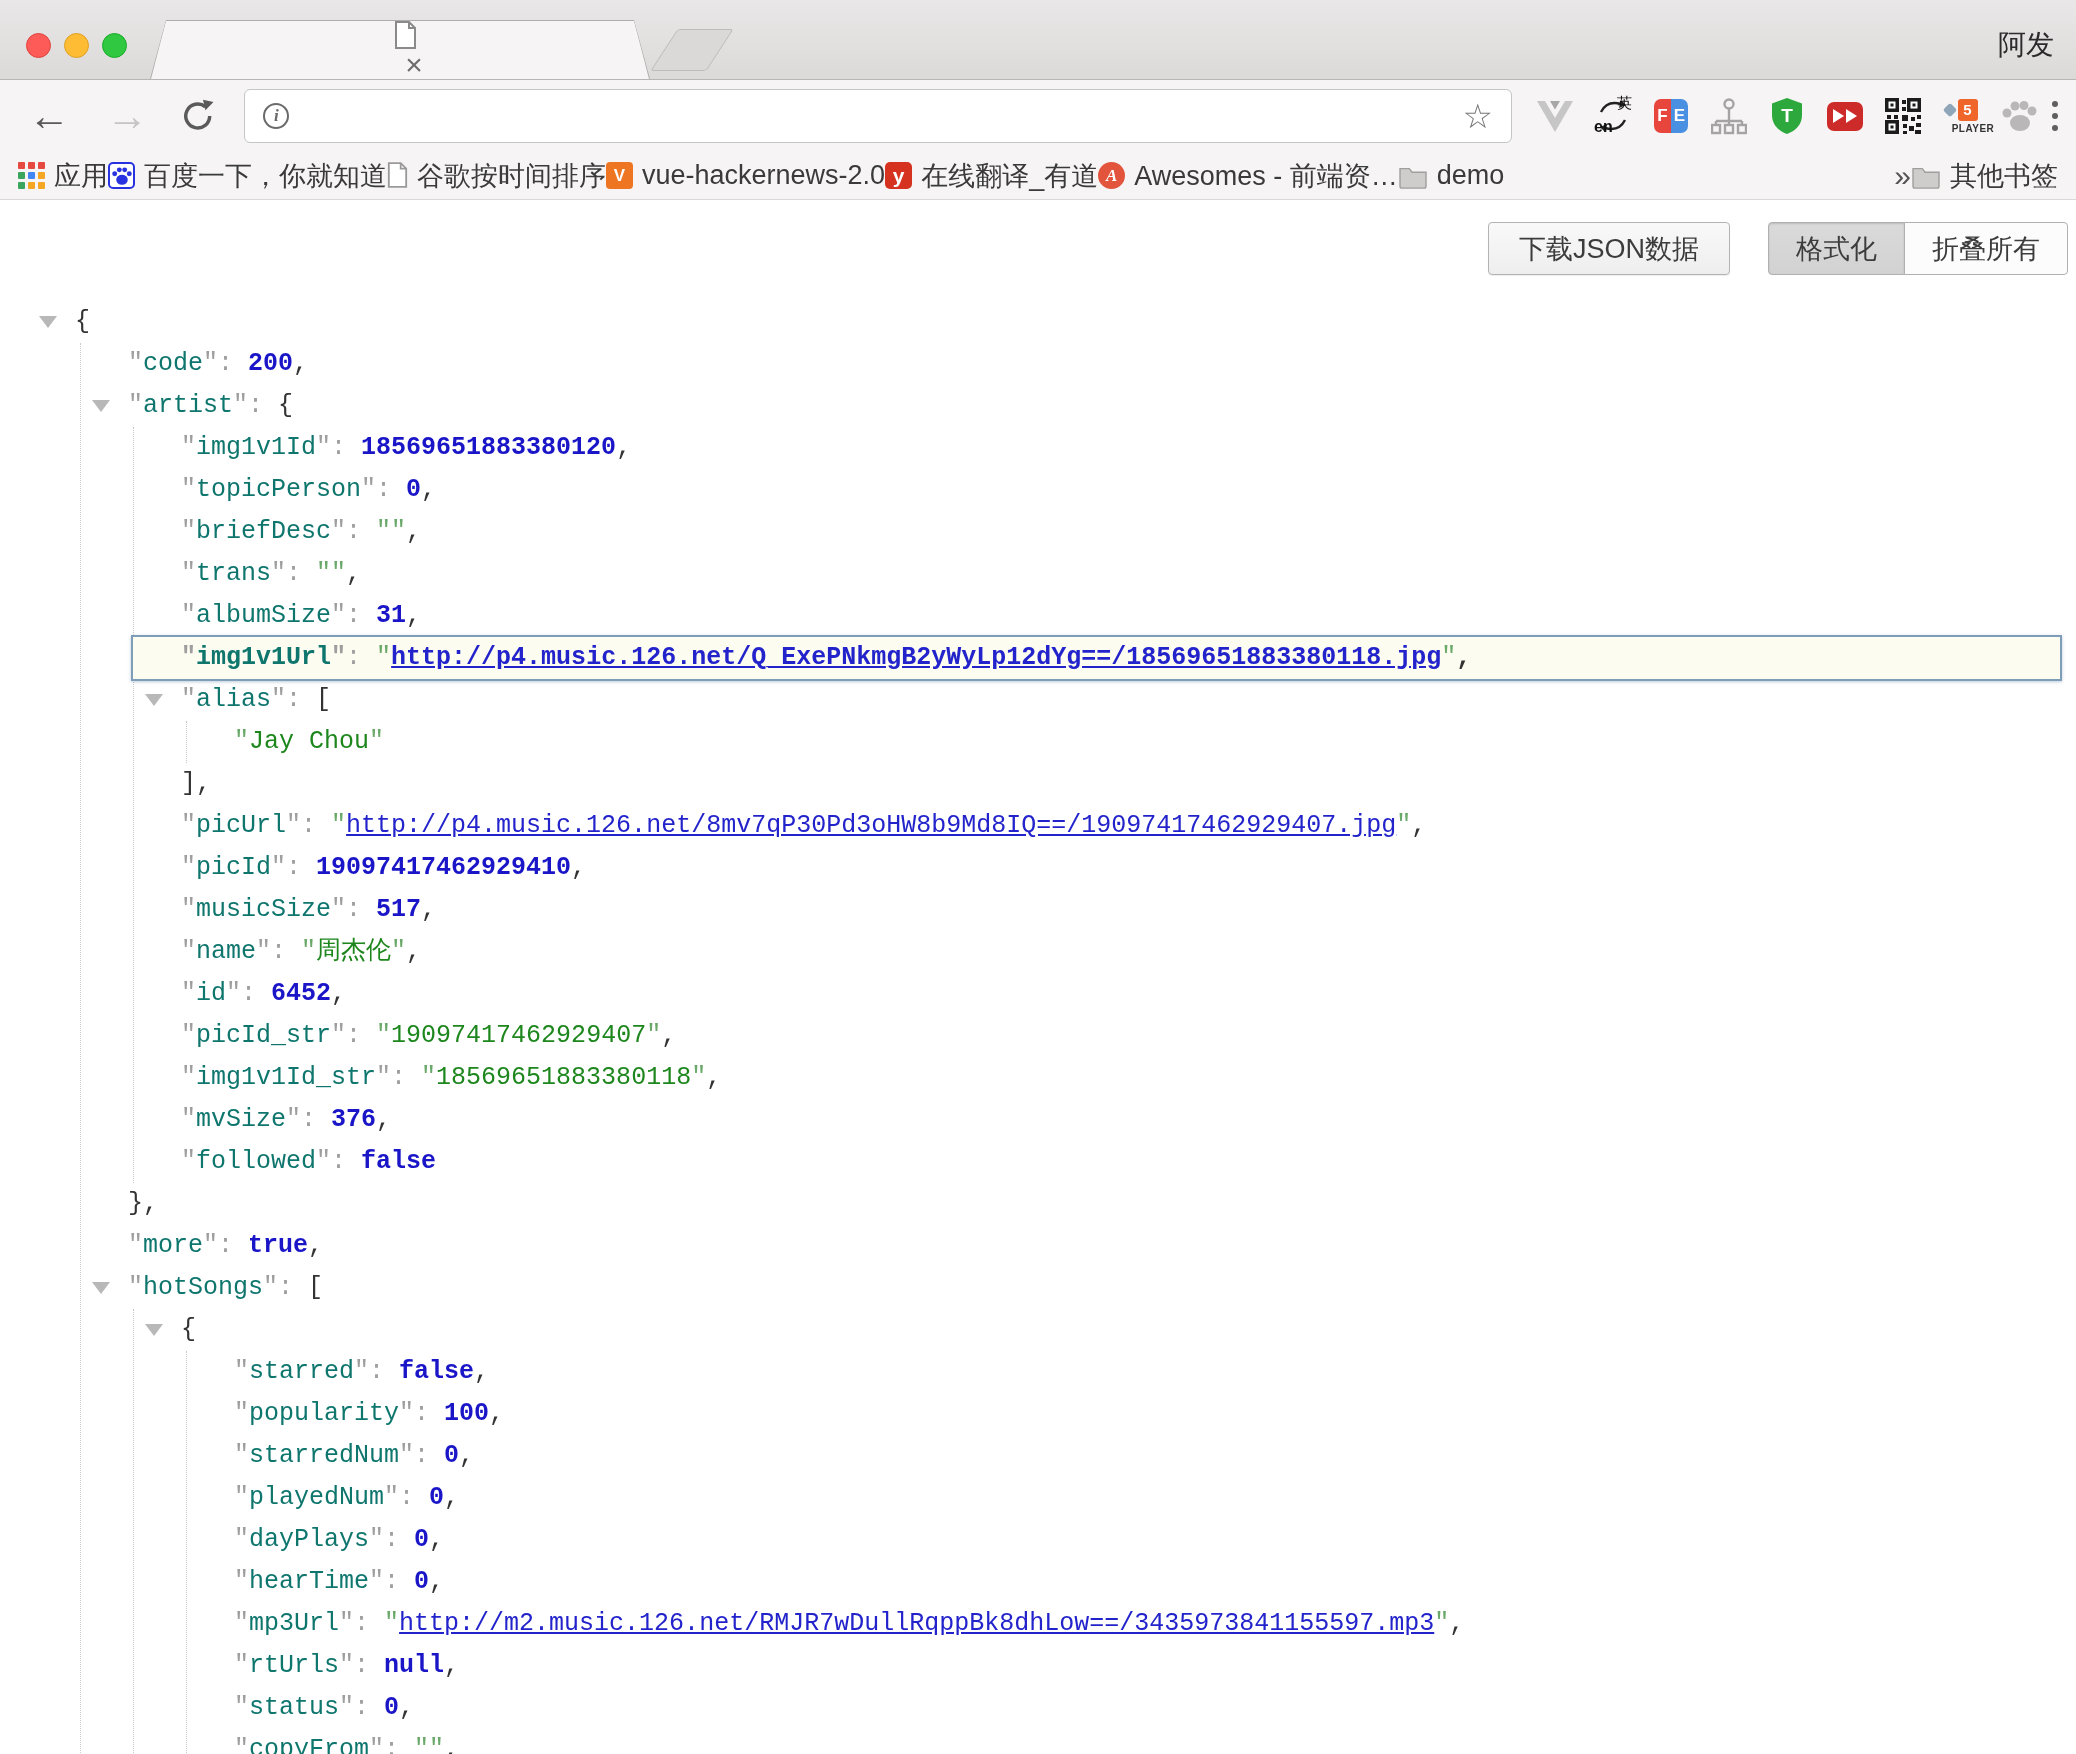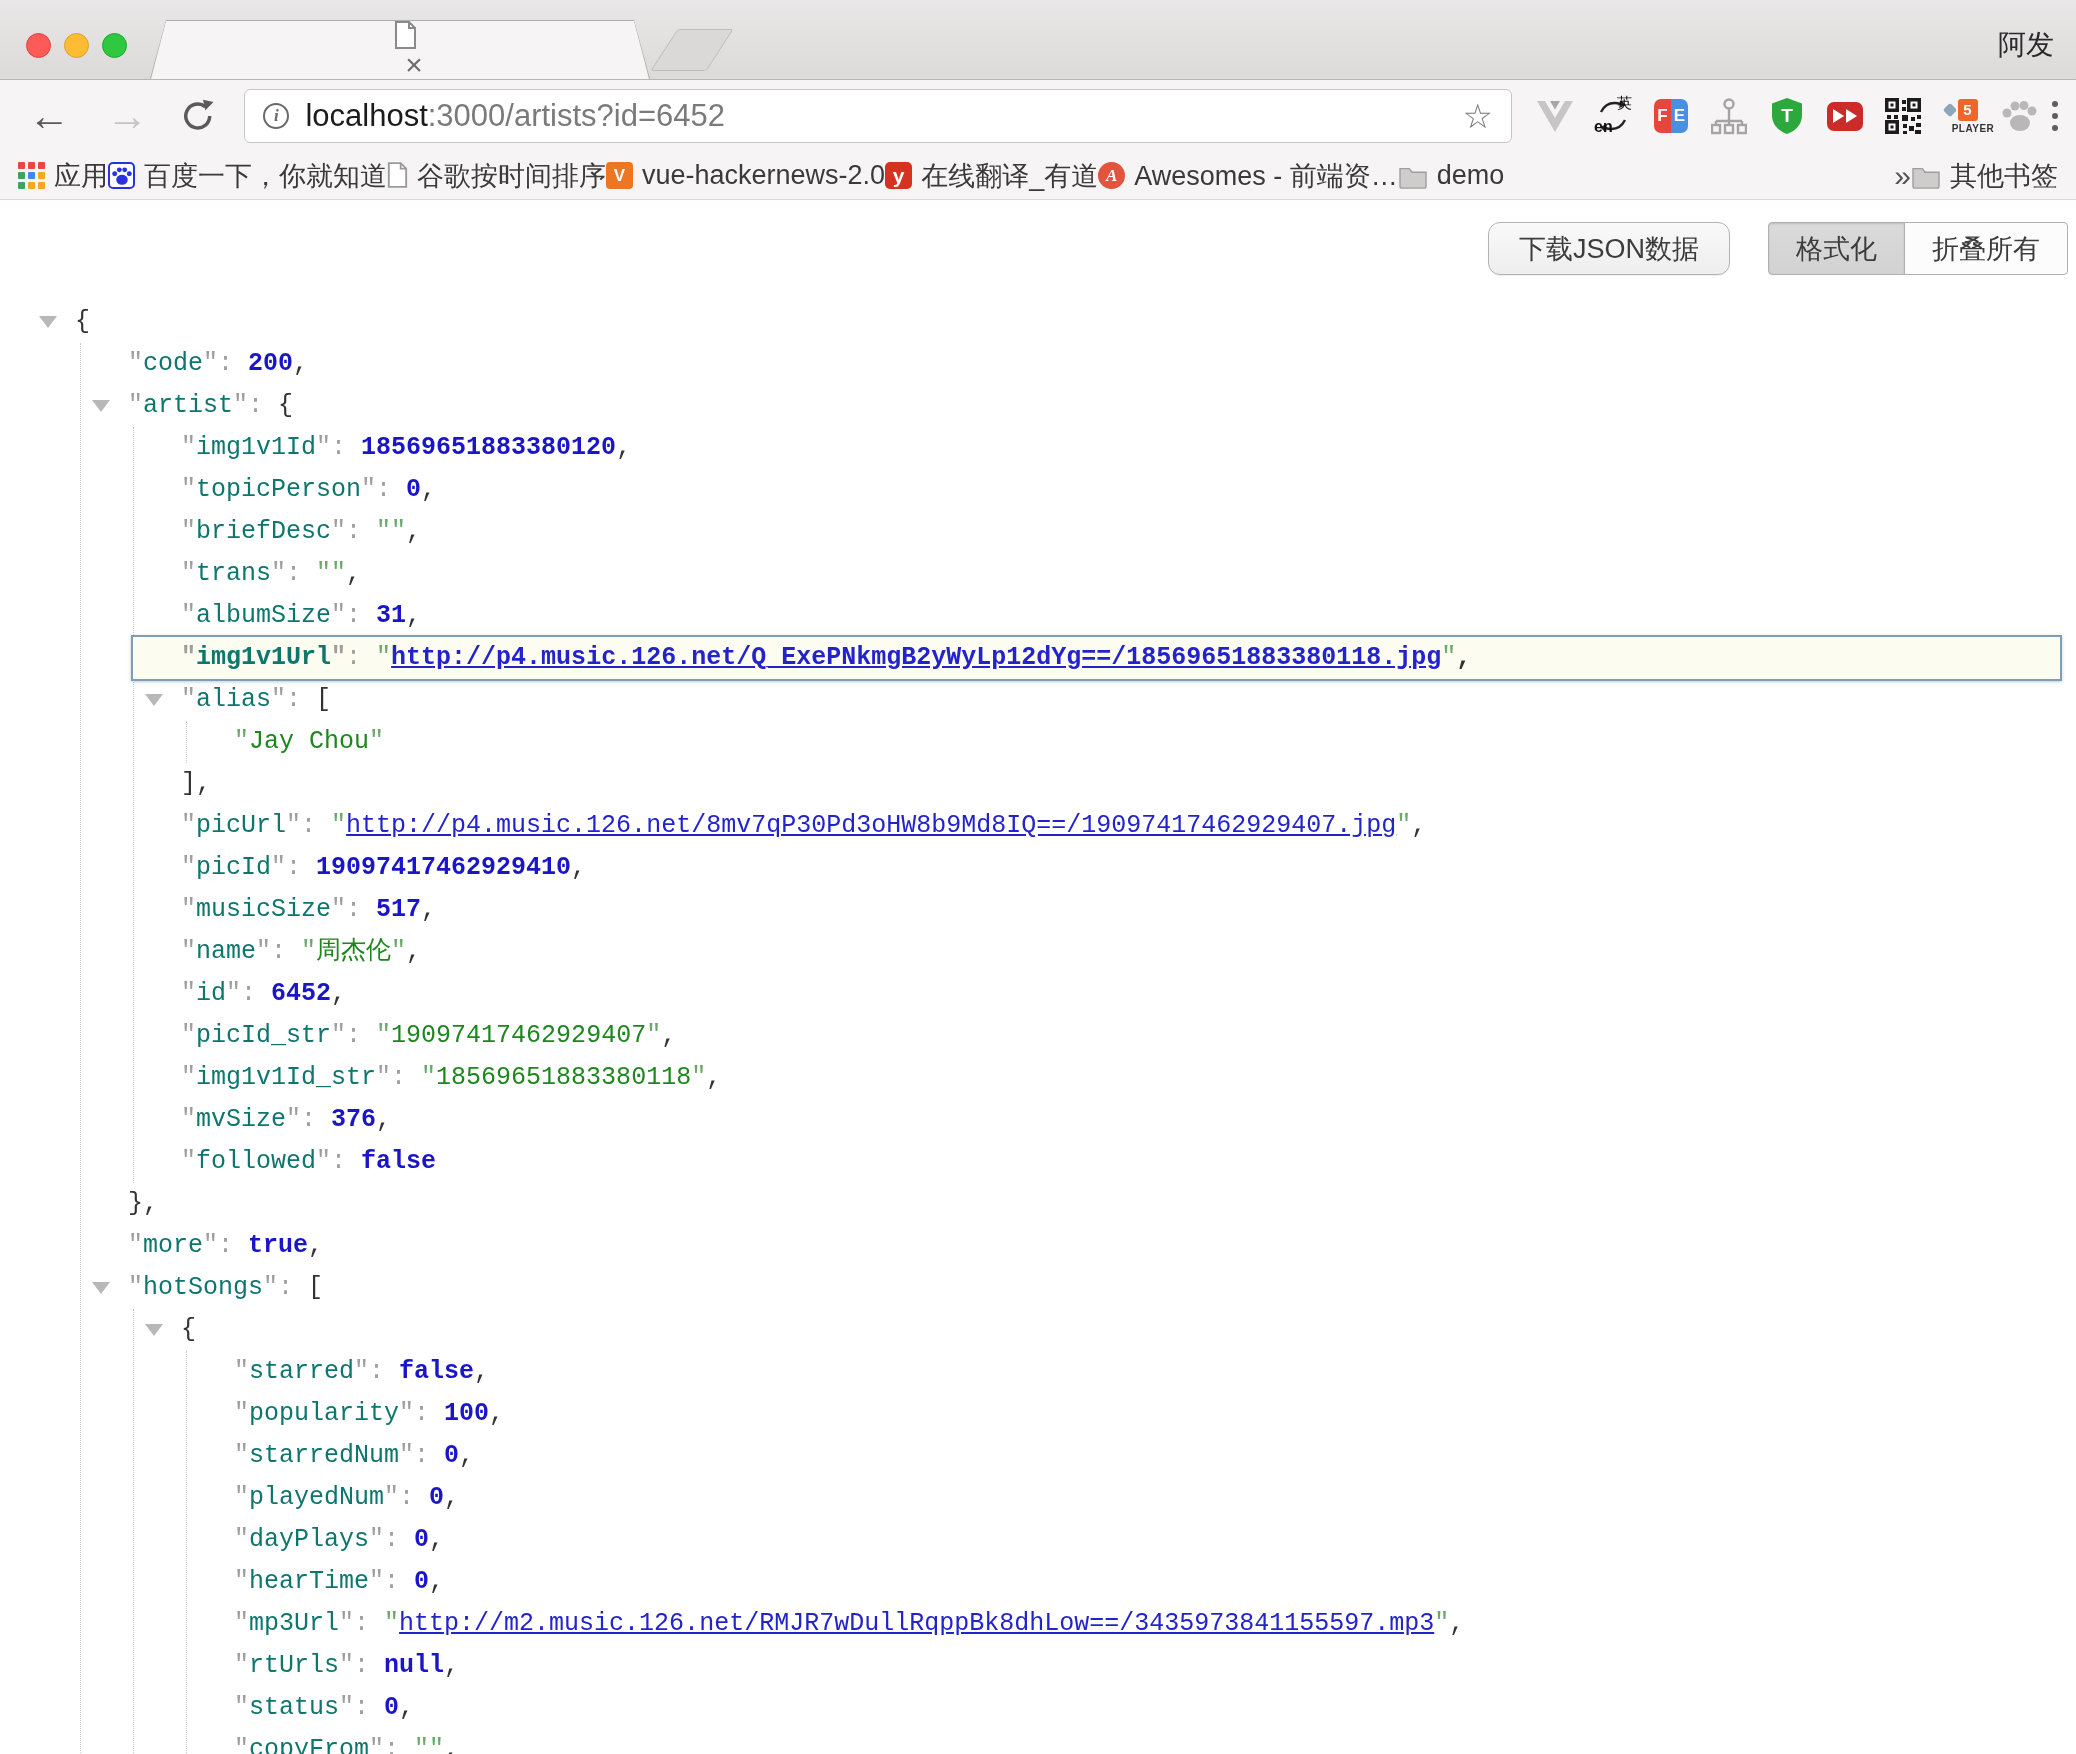--- a/index.html
+++ b/index.html
@@ -78,21 +78,21 @@
   .badge-awe { background:#e2543b; border-radius:50%;
     font:italic bold 17px "Liberation Serif", serif; }
   .bm-spacer { margin-left:auto; }
   .chevron { font-size:30px; color:#555; }
 
   
   .content { background:#fff; }
   .json-toolbar { display:flex; justify-content:flex-end; gap:38px; padding:22px 8px 0 0; }
   .btn { height:53px; font-size:27px; color:#3c3c3c; display:flex; align-items:center; }
   .btn-download { padding:0 30px; background:linear-gradient(#f9f9f9,#eeeeee);
-    border:1px solid #b3b3b3; border-radius:12px; box-shadow:0 1px 1px rgba(0,0,0,.07); }
+    border:1px solid #b3b3b3; border-radius:4px; box-shadow:0 1px 1px rgba(0,0,0,.07); }
   .segmented { display:flex; }
   .seg { padding:0 27px; border:1px solid #b0b0b0; background:#fcfcfc; }
   .seg.active { background:linear-gradient(#dadada,#d2d2d2); box-shadow:inset 0 1px 2px rgba(0,0,0,.14); }
   .seg:first-child { border-radius:4px 0 0 4px; }
   .seg:last-child { border-radius:0 4px 4px 0; margin-left:-1px; }
 
   
   .json-tree { margin-top:26px; padding-left:75px; padding-right:14px;
     font-family:"Liberation Mono", monospace; font-size:25px; line-height:42px; color:#333; }
   .children { border-left:1px dotted #c9c9c9; margin-left:5px; padding-left:47px; }
@@ -140,21 +140,20 @@
 
 <div class="toolbar">
   <span class="nav-ic back">←</span>
   <span class="nav-ic fwd">→</span>
   <svg class="reload" viewBox="0 0 38 38">
     <path d="M31 19 A 12.5 12.5 0 1 1 26.5 9.4" fill="none" stroke="#5a5a5a" stroke-width="3.6"></path>
     <polygon points="24,2 35,4.5 26.5,13" fill="#5a5a5a"></polygon>
   </svg>
   <div class="omnibox">
     <span class="info-ic">i</span>
-    <span class="url"><span class="host">localhost</span><span class="rest">:3000/artists?id=6452</span></span>
     <span class="star">☆</span>
   </div>
   <div class="ext-row">
     <span class="ext">
       <svg width="36" height="31" viewBox="0 0 36 31">
         <polygon points="0,0 36,0 18,31" fill="#c7c6c6"></polygon>
         <polygon points="8,0 28,0 18,17" fill="#f6f4f4"></polygon>
         <polygon points="13,0 23,0 18,8.5" fill="#a8a7a7"></polygon>
       </svg>
     </span>

